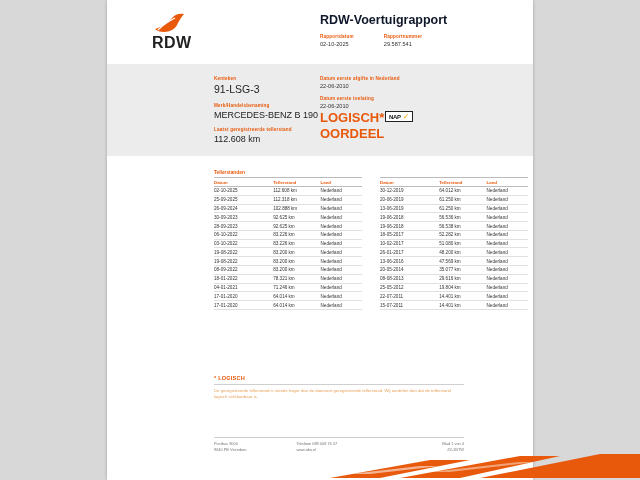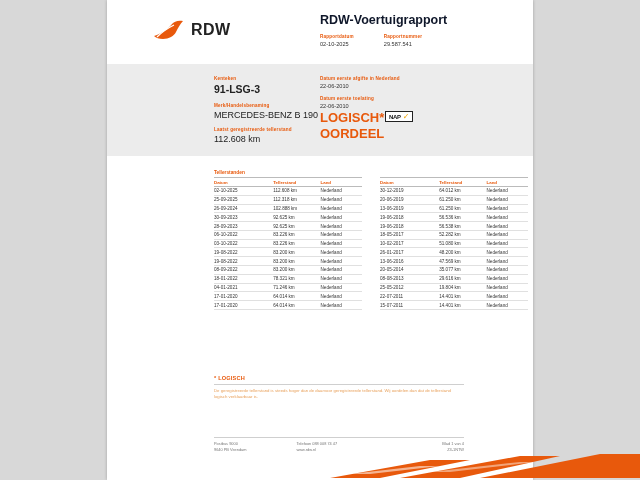--- a/index.html
+++ b/index.html
@@ -24,23 +24,24 @@
     overflow: hidden;
   }
   
   .hdr {
     position: relative;
     height: 56px;
   }
   .logo-wrap {
     position: absolute;
     left: 45px;
-    top: 19px;
+    top: 12px;
     display: flex;
-    align-items: center;
+    align-items: flex-end;
+    flex-direction: column;
   }
   .logo-mark {
     width: 34px;
     height: 22px;
     margin-right: 5px;
   }
   .logo-text {
     font-size: 16px;
     font-weight: bold;
     color: #222;
@@ -85,21 +86,20 @@
   .fld-lbl {
     font-size: 4.6px;
     font-weight: bold;
     color: #e8590c;
     letter-spacing: .2px;
   }
   .fld-big {
     font-size: 10.5px;
     color: #222;
     margin: 2px 0 8px 0;
-    font-weight: bold;
   }
   .fld-mid {
     font-size: 9px;
     color: #222;
     margin: 2px 0 7px 0;
     line-height: 1.15;
   }
   .fld-val {
     font-size: 5.6px;
     color: #333;

